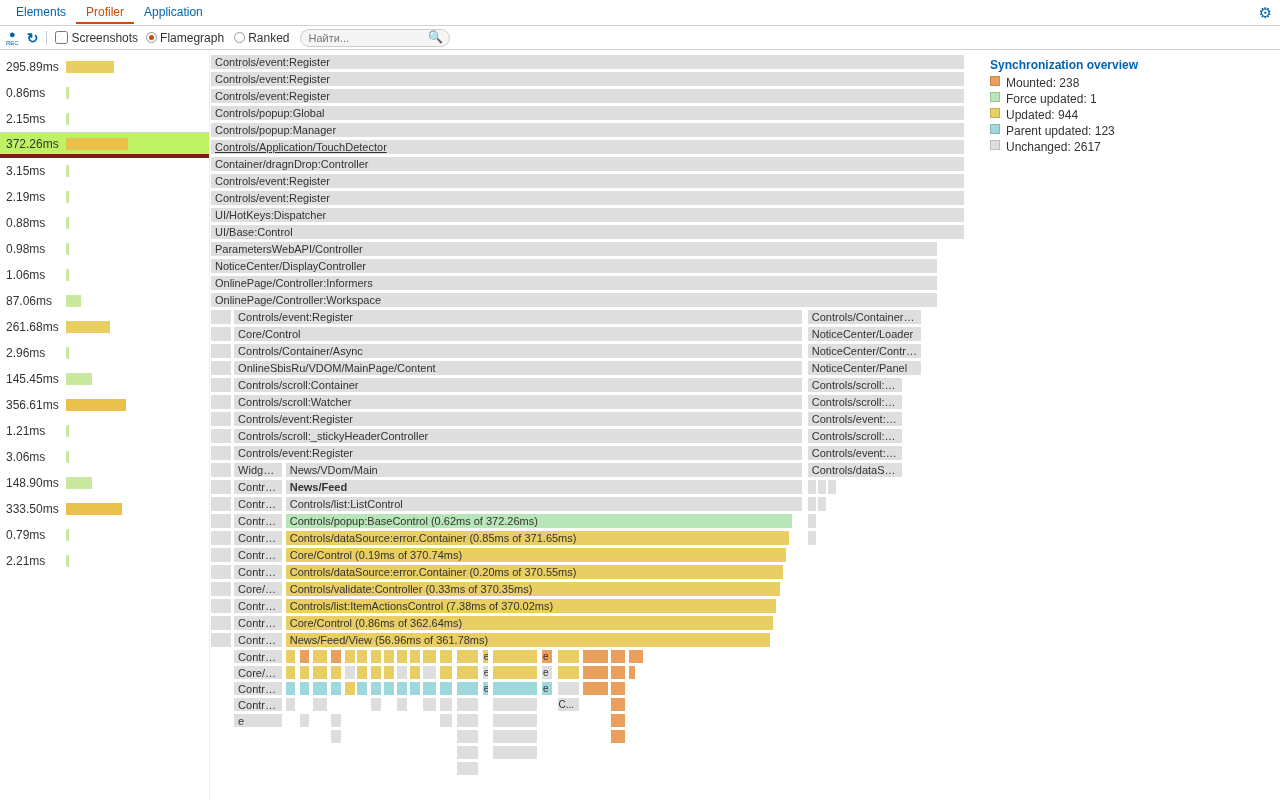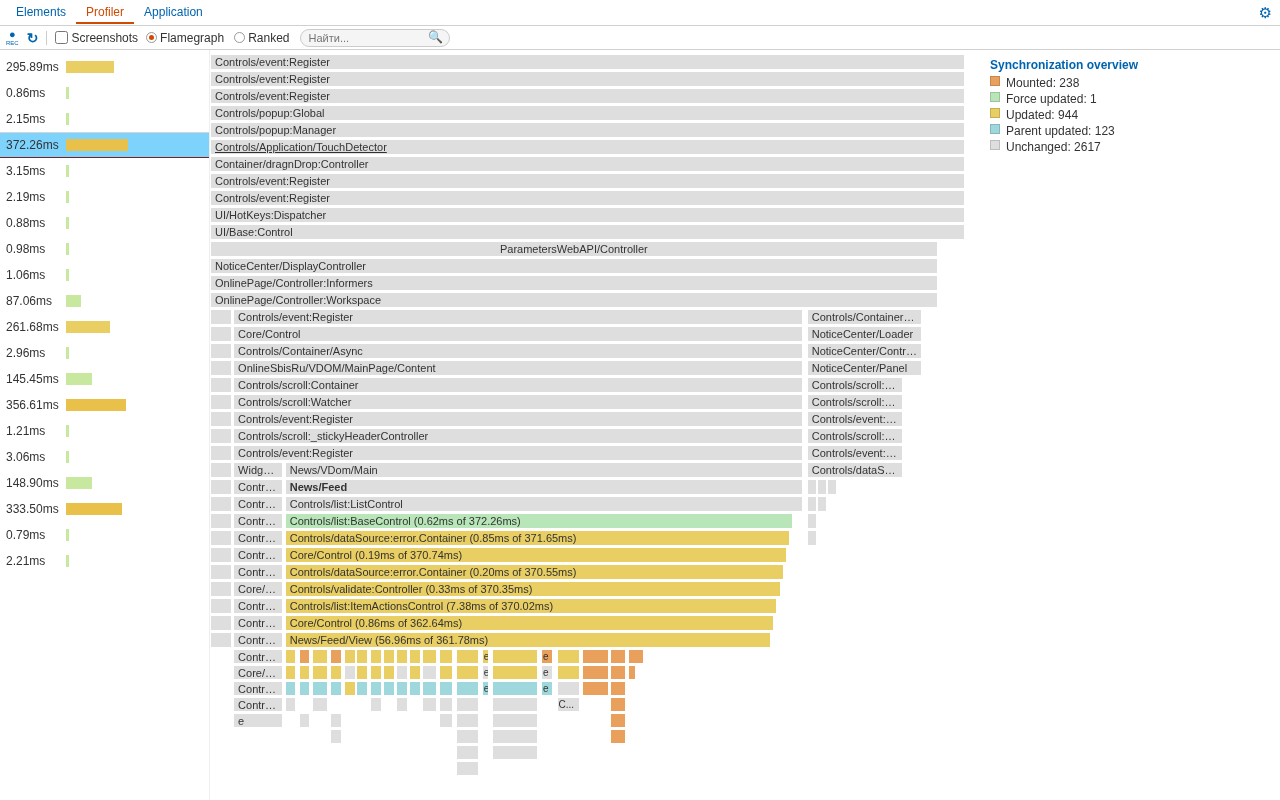--- a/index.html
+++ b/index.html
@@ -21,21 +21,21 @@
 .radio .r { width: 11px; height: 11px; border: 1px solid #999; border-radius: 50%; display: inline-flex; align-items: center; justify-content: center; }
 .radio.checked .r::after { content: ""; width: 5px; height: 5px; background: #d04a00; border-radius: 50%; }
 .search-wrap { flex: 0 0 150px; position: relative; margin-left: 2px; }
 .search-wrap input { width: 100%; height: 18px; border: 1px solid #ccc; border-radius: 9px; padding: 1px 24px 1px 8px; font-size: 11px; background: #f5f5f5; outline: none; }
 .search-wrap .mag { position: absolute; right: 6px; top: 1px; color: #0064b0; font-size: 12px; }
 
 .main { display: flex; height: calc(100% - 50px); }
 
 .commits { width: 210px; border-right: 1px solid #eee; overflow: hidden; padding-top: 4px; }
 .commit-row { display: flex; align-items: center; height: 26px; padding-left: 6px; gap: 6px; cursor: pointer; }
-.commit-row.selected { background: #7dd3fc; border-top: 1px solid #d5d5d5; border-bottom: 1px solid #7f1d1d; }
+.commit-row.selected { background: #bef264; border-top: 1px solid #d5d5d5; border-bottom: 4px solid #7f1d1d; }
 .commit-ms { width: 54px; font-size: 12px; color: #333; }
 .commit-bar { flex: 1; height: 12px; margin-right: 6px; }
 .commit-bar .fill { height: 100%; }
 
 .flame-col { flex: 1; overflow: hidden; padding-top: 4px; position: relative; }
 .flame-row { height: 17px; position: relative; margin-bottom: 0px; }
 .bar { position: absolute; top: 0; height: 16px; background: #e2e2e2; border: 1px solid #fff; font-size: 11px; padding: 1px 4px 0; overflow: hidden; white-space: nowrap; text-overflow: ellipsis; cursor: pointer; color: #333; }
 .bar.grey { background: #dedede; }
 .bar.yellow { background: #e8ce63; }
 .bar.green { background: #b8e6b8; }
@@ -246,21 +246,21 @@
       <div class="flame-row">
         <div class="bar grey" style="left: 0%; width: 98%;">Controls/event:Register</div>
       </div>
       <div class="flame-row">
         <div class="bar grey" style="left: 0%; width: 98%;">UI/HotKeys:Dispatcher</div>
       </div>
       <div class="flame-row">
         <div class="bar grey" style="left: 0%; width: 98%;">UI/Base:Control</div>
       </div>
       <div class="flame-row">
-        <div class="bar grey" style="left: 0%; width: 94.5%; text-align: center;">ParametersWebAPI/Controller</div>
+        <div class="bar grey" style="left: 0%; width: 94.5%;">ParametersWebAPI/Controller</div>
       </div>
       <div class="flame-row">
         <div class="bar grey" style="left: 0%; width: 94.5%;">NoticeCenter/DisplayController</div>
       </div>
       <div class="flame-row">
         <div class="bar grey" style="left: 0%; width: 94.5%;">OnlinePage/Controller:Informers</div>
       </div>
       <div class="flame-row">
         <div class="bar grey" style="left: 0%; width: 94.5%;">OnlinePage/Controller:Workspace</div>
       </div>
@@ -326,21 +326,21 @@
       <div class="flame-row">
         <div class="bar grey" style="left: 0%; width: 2.8%;"></div>
         <div class="bar grey" style="left: 3%; width: 6.5%;">Control...</div>
         <div class="bar grey" style="left: 9.7%; width: 67.3%;">Controls/list:ListControl</div>
         <div class="bar grey" style="left: 77.5%; width: 1%;"></div>
         <div class="bar grey" style="left: 78.8%; width: 1%;"></div>
       </div>
       <div class="flame-row">
         <div class="bar grey" style="left: 0%; width: 2.8%;"></div>
         <div class="bar grey" style="left: 3%; width: 6.5%;">Control...</div>
-        <div class="bar green" style="left: 9.7%; width: 66%;">Controls/list:BaseControl (0.62ms of 372.26ms)</div>
+        <div class="bar green" style="left: 9.7%; width: 66%;">Controls/popup:BaseControl (0.62ms of 372.26ms)</div>
         <div class="bar grey" style="left: 77.5%; width: 1%;"></div>
       </div>
       <div class="flame-row">
         <div class="bar grey" style="left: 0%; width: 2.8%;"></div>
         <div class="bar grey" style="left: 3%; width: 6.5%;">Control...</div>
         <div class="bar yellow" style="left: 9.7%; width: 65.6%;">Controls/dataSource:error.Container (0.85ms of 371.65ms)</div>
         <div class="bar grey" style="left: 77.5%; width: 1%;"></div>
       </div>
       <div class="flame-row">
         <div class="bar grey" style="left: 0%; width: 2.8%;"></div>

